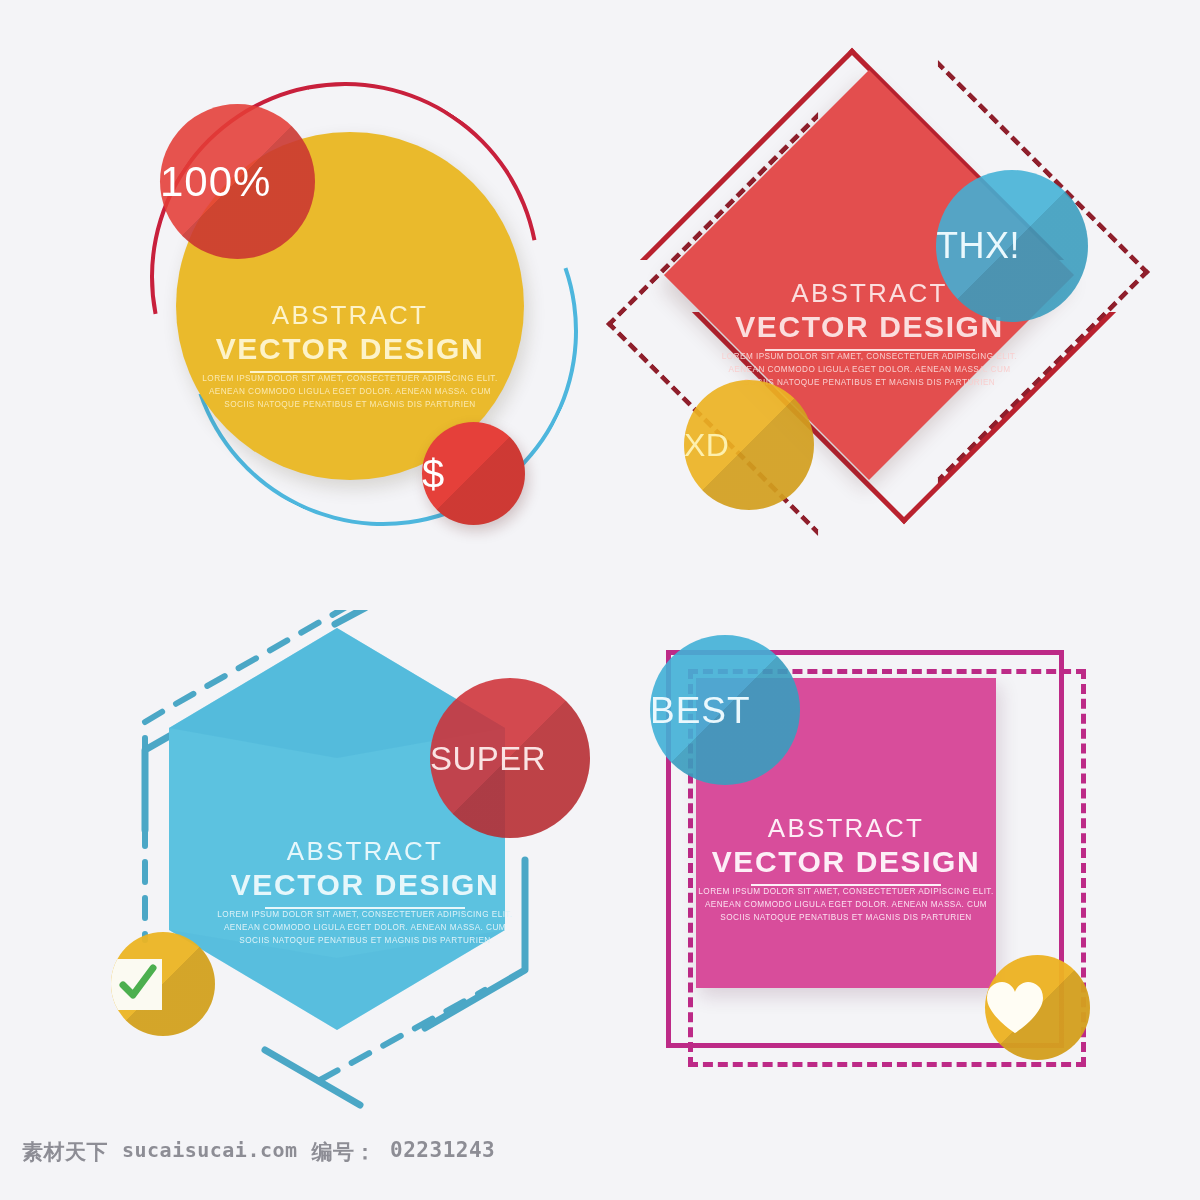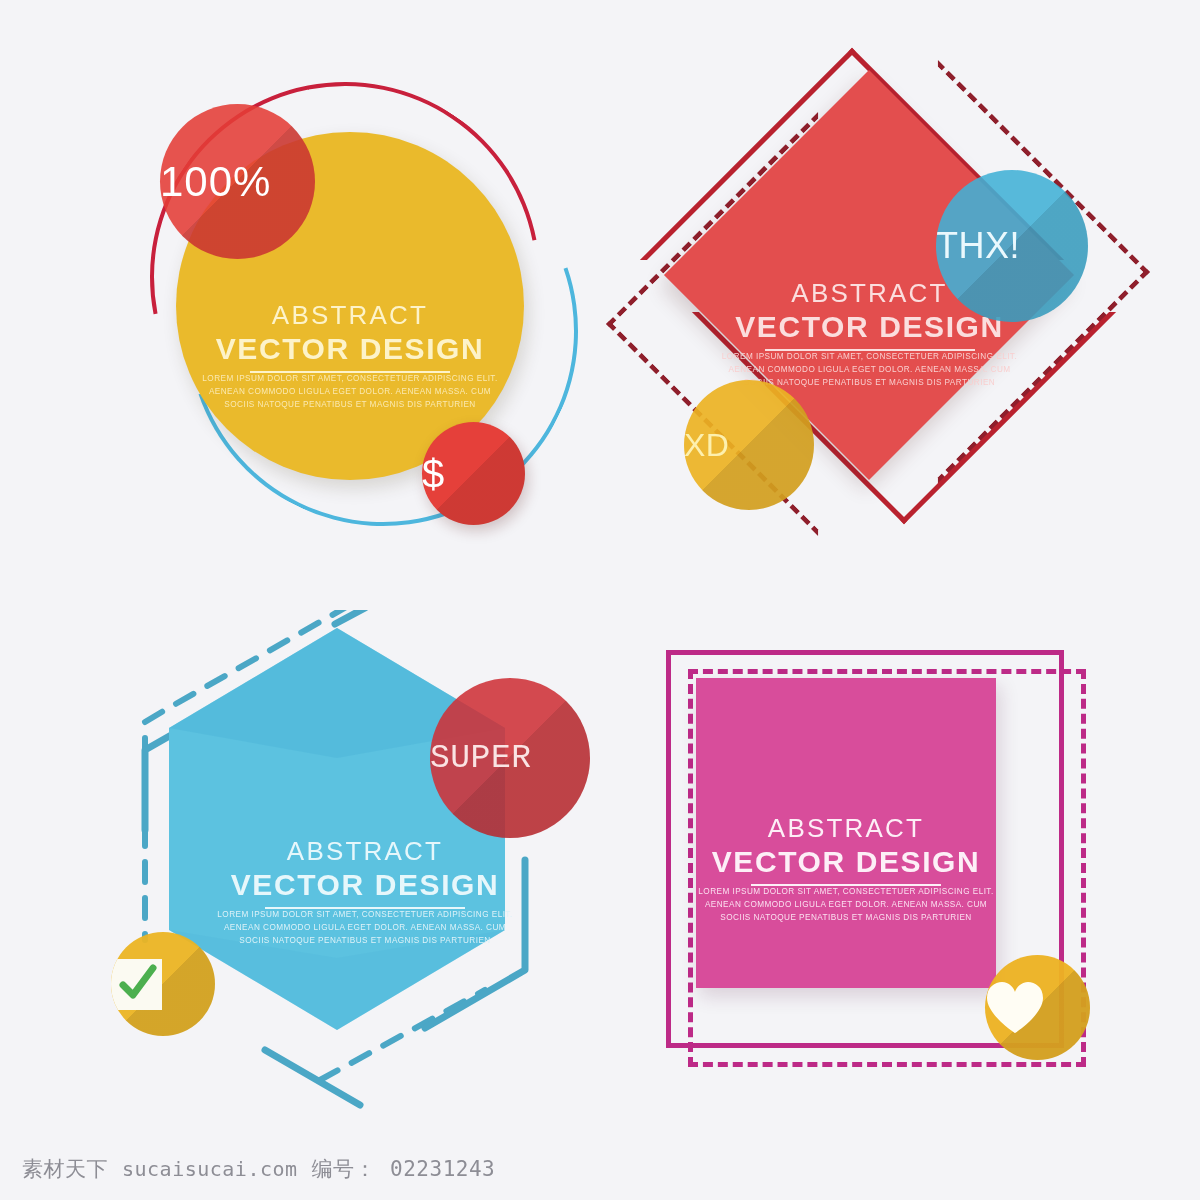--- a/index.html
+++ b/index.html
@@ -122,21 +122,20 @@
 
   
   #b3{left:105px;top:610px;width:510px;height:510px;}
   .hexwrap{position:absolute;left:0;top:0;width:510px;height:510px;}
   #b3 .txt{left:95px;top:228px;width:330px;color:#e6f7fb;}
   #b3 .rule{background:#e6f7fb;width:200px;}
   #b3 .t-lorem{color:#ddf2f8;}
   #badge-super{
     left:325px;top:68px;width:160px;height:160px;
     background:rgba(206,49,56,.88);
-    font-family:Liberation Mono, monospace;
   }
   #badge-super .lbl{font-size:33px;letter-spacing:.5px;color:#fae3e3;font-weight:400;}
   #badge-check{
     left:6px;top:322px;width:104px;height:104px;
     background:rgba(235,180,35,.95);
   }
   #badge-check .chk-box{
     position:relative;z-index:3;width:51px;height:51px;background:#fbfaf2;
     display:flex;align-items:center;justify-content:center;
   }
@@ -166,23 +165,24 @@
   #badge-best .lbl{font-size:37px;letter-spacing:1px;color:#eaf8fd;font-weight:400;}
   #badge-heart{
     left:345px;top:330px;width:105px;height:105px;
     background:rgba(236,178,35,.96);
   }
 
   
   #watermark{
     position:absolute;left:0;bottom:0;width:1044px;height:62px;
     background:#f4f4f7;
-    display:flex;align-items:center;
+    display:flex;
     padding-left:22px;box-sizing:border-box;
     gap:14px;
+    font-weight:bold;
   }
   #watermark span{
     color:#8d8d95;font-size:21px;letter-spacing:.5px;
     font-family:"DejaVu Sans", sans-serif;
   }
   #wm-site{font-family:"DejaVu Sans Mono", monospace !important;font-size:20px !important;}
   #wm-code{font-family:"DejaVu Sans Mono", monospace !important;font-size:21px !important;}
 </style>
 </head>
 <body>
@@ -291,20 +291,24 @@
 
     <div class="txt">
       <span class="t-abstract">ABSTRACT</span>
       <span class="t-vector">VECTOR DESIGN</span>
       <div class="rule"></div>
       <span class="t-lorem">LOREM IPSUM DOLOR SIT AMET, CONSECTETUER ADIPISCING ELIT.</span>
       <span class="t-lorem" style="margin-top:2px">AENEAN COMMODO LIGULA EGET DOLOR. AENEAN MASSA. CUM</span>
       <span class="t-lorem" style="margin-top:2px">SOCIIS NATOQUE PENATIBUS ET MAGNIS DIS PARTURIEN</span>
     </div>
 
+    <div class="badge" id="badge-best">
+      <div class="shade"></div>
+      <span class="lbl">BEST</span>
+    </div>
 
     <div class="badge" id="badge-heart">
       <div class="shade"></div>
       <svg width="60" height="56" viewBox="0 0 60 56" style="position:relative;z-index:3">
         <path d="M30 53 C 30 53 2 35 2 18 C 2 7 10 2 17 2 C 24 2 29 8 30 12 C 31 8 36 2 43 2 C 50 2 58 7 58 18 C 58 35 30 53 30 53 Z" fill="#fffdf4"></path>
       </svg>
     </div>
   </div>
 
   <div id="watermark">

